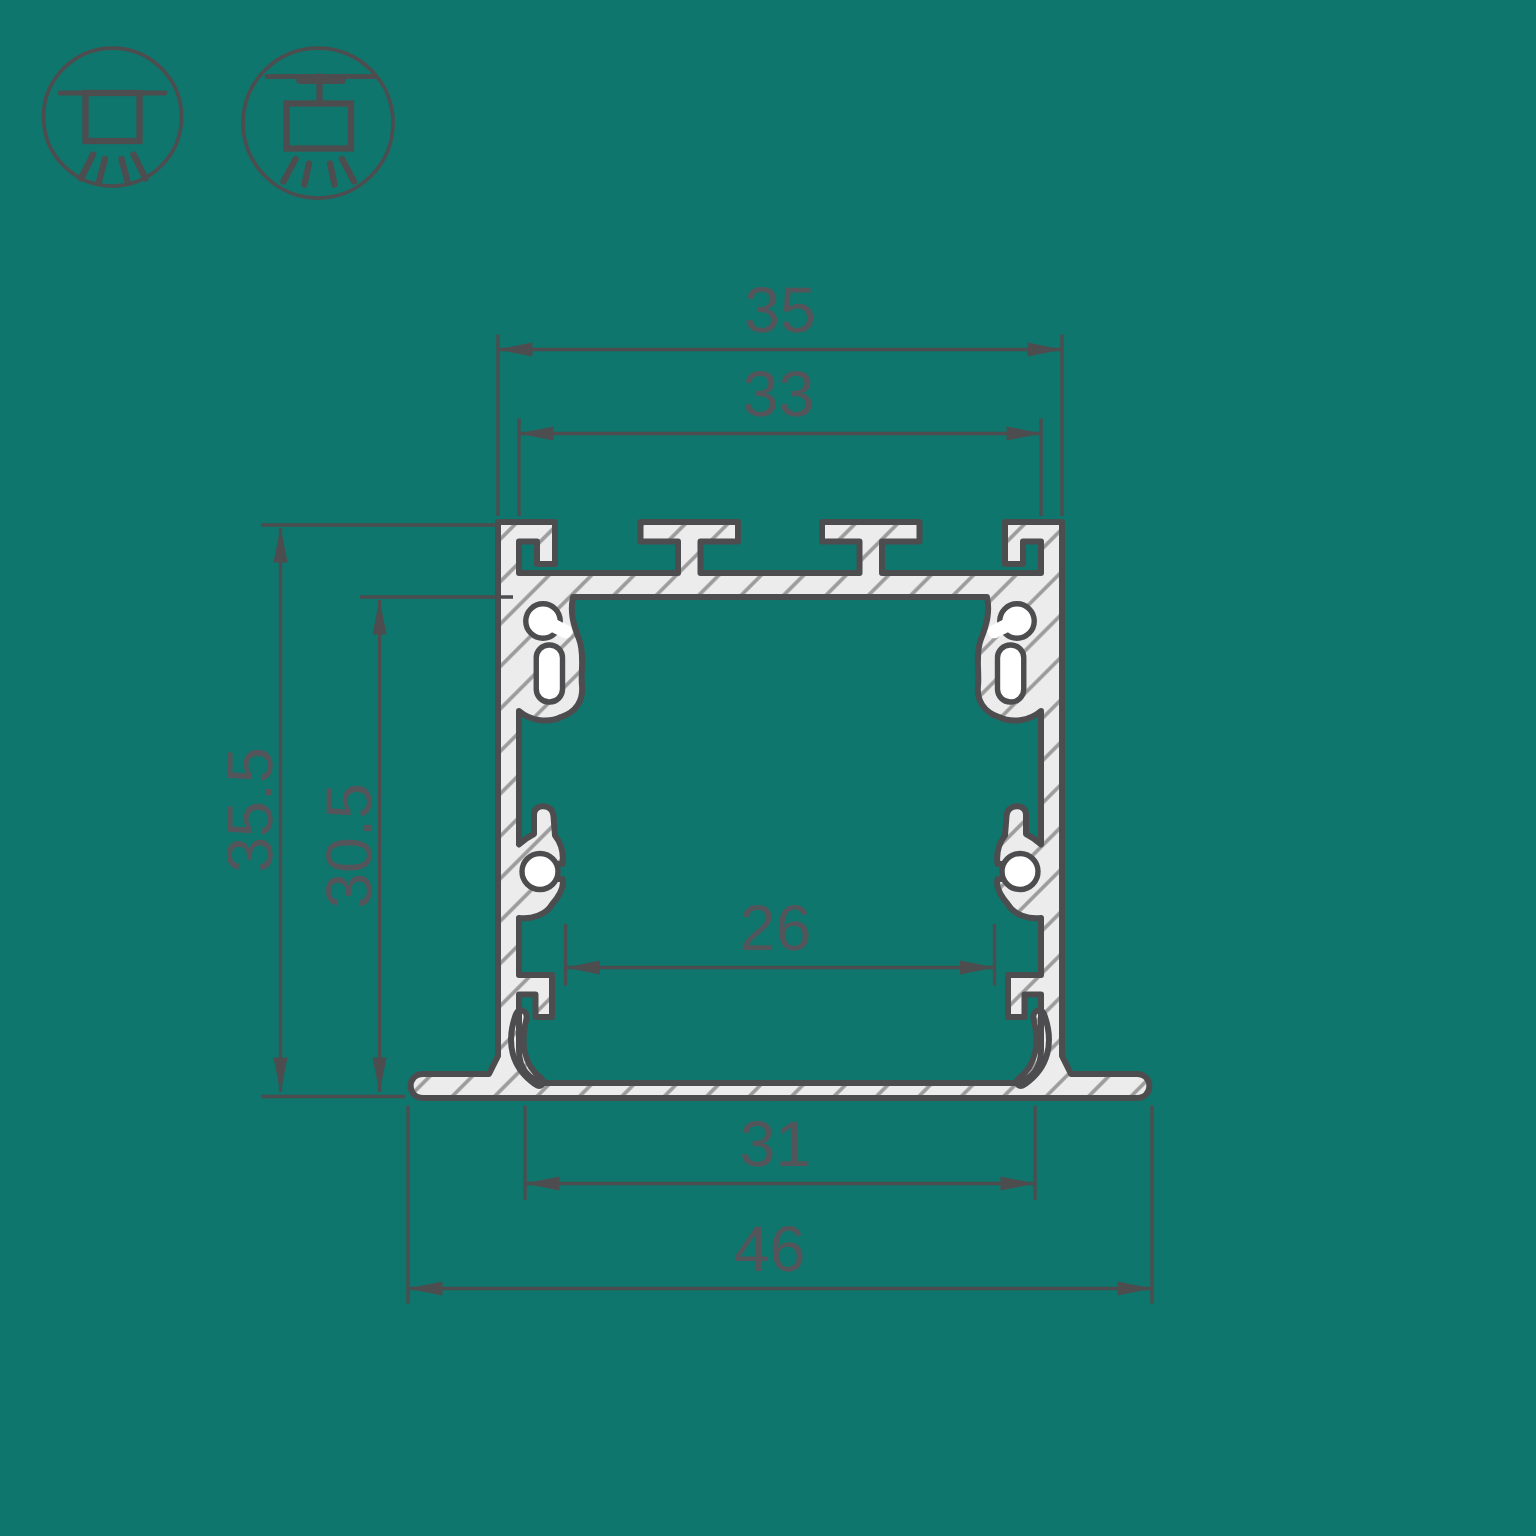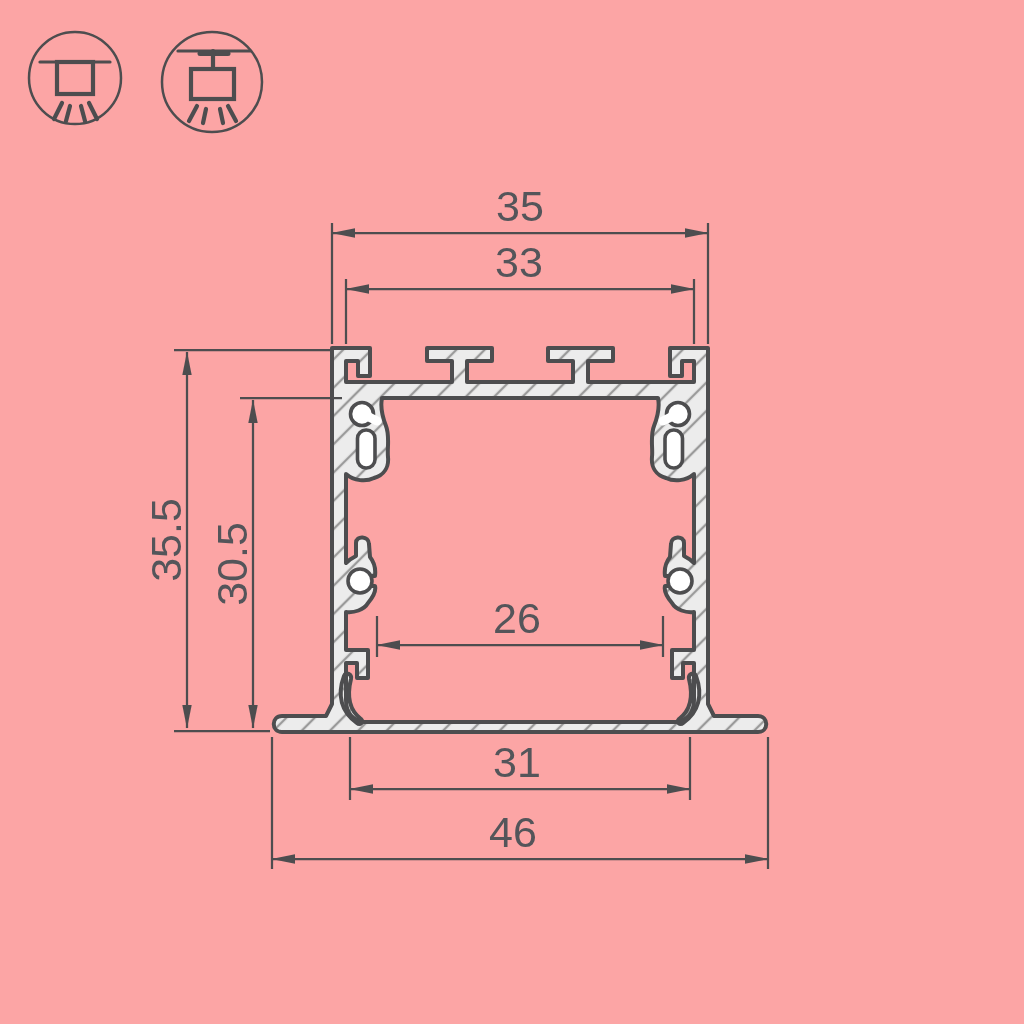--- a/index.html
+++ b/index.html
@@ -1,17 +1,17 @@
 <!DOCTYPE html>
 <html><head>
 <meta charset="utf-8">
 <style>
   html, body { margin: 0; padding: 0; background: #ffffff; }
   .stage {
-    width: 1024px; height: 1024px; background: #fca5a5;
+    width: 1024px; height: 1024px; background: #0f766e;
     font-family: "Liberation Sans", "DejaVu Sans", sans-serif;
     position: relative; overflow: hidden;
   }
   svg { display: block; }
   text.dim {
     font-family: "Liberation Sans", "DejaVu Sans", sans-serif;
     font-size: 43px;
     fill: #54555a;
     text-anchor: middle;
   }

